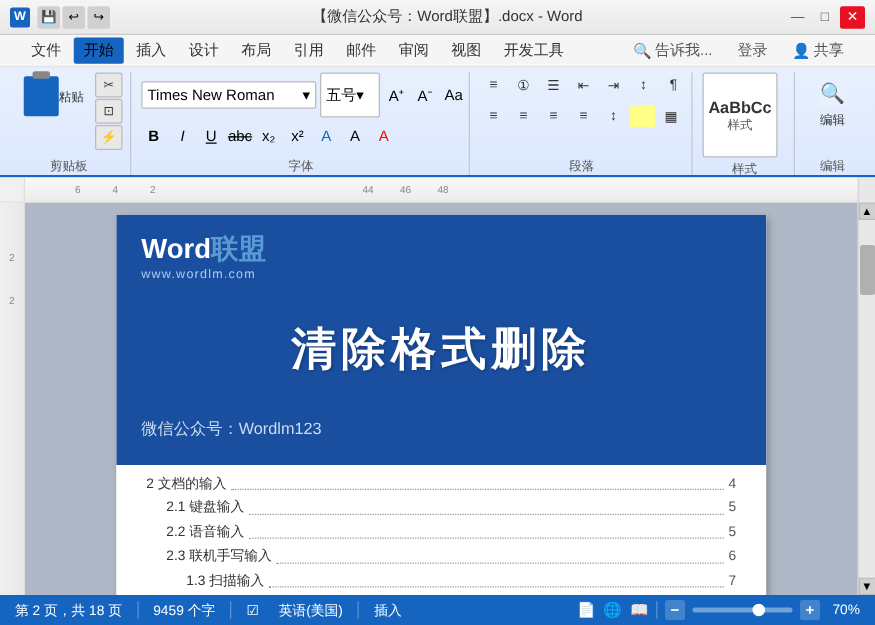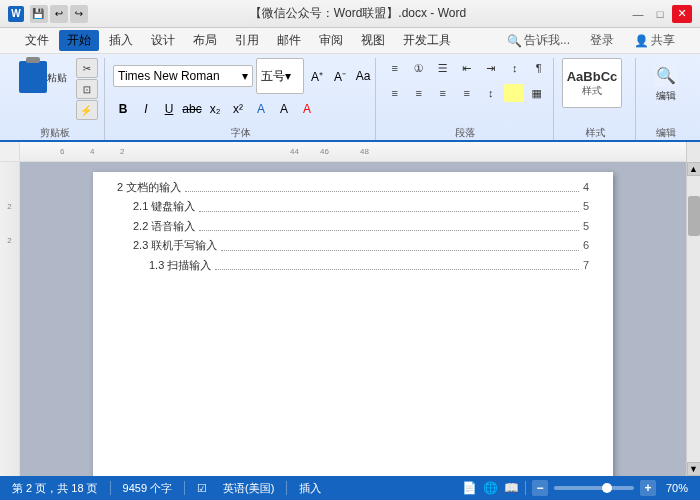--- a/index.html
+++ b/index.html
@@ -196,21 +196,21 @@
     .para-btn {
       width: 22px; height: 20px;
       display: flex; align-items: center; justify-content: center;
       border: 1px solid transparent;
       border-radius: 2px; cursor: pointer; font-size: 11px; color: #333;
     }
 
     
     .styles-group { min-width: 80px; }
     .style-box {
-      width: 60px; height: 50px;
+      width: 60px; height: 68px;
       border: 1px solid #bbb;
       border-radius: 2px;
       background: white;
       display: flex; flex-direction: column; align-items: center; justify-content: center;
       cursor: pointer; font-size: 11px;
     }
 
     
     .edit-group { }
     .edit-btn {
@@ -531,36 +531,49 @@
 <div class="ruler-area">
   <div class="ruler-side"></div>
   <div class="ruler">
     <div style="display:flex; align-items:center; height:100%; padding:0 10px; position:relative;">
       <span style="font-size:8px; color:#888; position:absolute; left:40px;">6</span>
       <span style="font-size:8px; color:#888; position:absolute; left:70px;">4</span>
       <span style="font-size:8px; color:#888; position:absolute; left:100px;">2</span>
       <span style="font-size:8px; color:#888; position:absolute; left:140px;"></span>
       <span style="font-size:8px; color:#888; position:absolute; left:270px;">44</span>
       <span style="font-size:8px; color:#888; position:absolute; left:300px;">46</span>
-      <span style="font-size:8px; color:#888; position:absolute; left:340px;">48</span>
+      <span style="font-size:8px; color:#888; position:absolute; left:330px;">48</span>
     </div>
   </div>
   <div class="right-scrollbar" style="width:14px; height:20px; background:#e8e8e8;"></div>
 </div>
 
 <div class="main-area">
   <div class="left-ruler">
     <div style="height:10px;"></div>
     <div class="left-ruler-num" style="font-size:8px; color:#888; margin-top:30px;">2</div>
     <div class="left-ruler-num" style="font-size:8px; color:#888; margin-top:25px;">2</div>
   </div>
 
   <div class="doc-area">
     <div class="doc-page">
 
+      <div class="banner">
+        <div class="banner-logo">
+          <div style="display:flex; align-items:baseline;">
+            <span style="font-size:22px; font-weight:900; color:white; font-family:'Microsoft YaHei',sans-serif;">Word</span>
+              <span style="font-size:22px; font-weight:900; color:#5b9bd5; font-family:'Microsoft YaHei',sans-serif;">联盟</span>
+          </div>
+          <div style="font-size:10px; color:#aaccee; letter-spacing:1px;">www.wordlm.com</div>
+        </div>
+        <div class="banner-main-text">清除格式删除</div>
+        <div style="font-size:13px; color:#ccddef;">
+          <span>微信公众号：</span><span>Wordlm123</span>
+        </div>
+      </div>
 
       <div class="toc-area">
         <div class="toc-item">
           <span>2 文档的输入</span>
           <span class="toc-dots"></span>
           <span class="toc-num">4</span>
         </div>
         <div class="toc-item toc-indent1">
           <span>2.1 键盘输入</span>
           <span class="toc-dots"></span>

